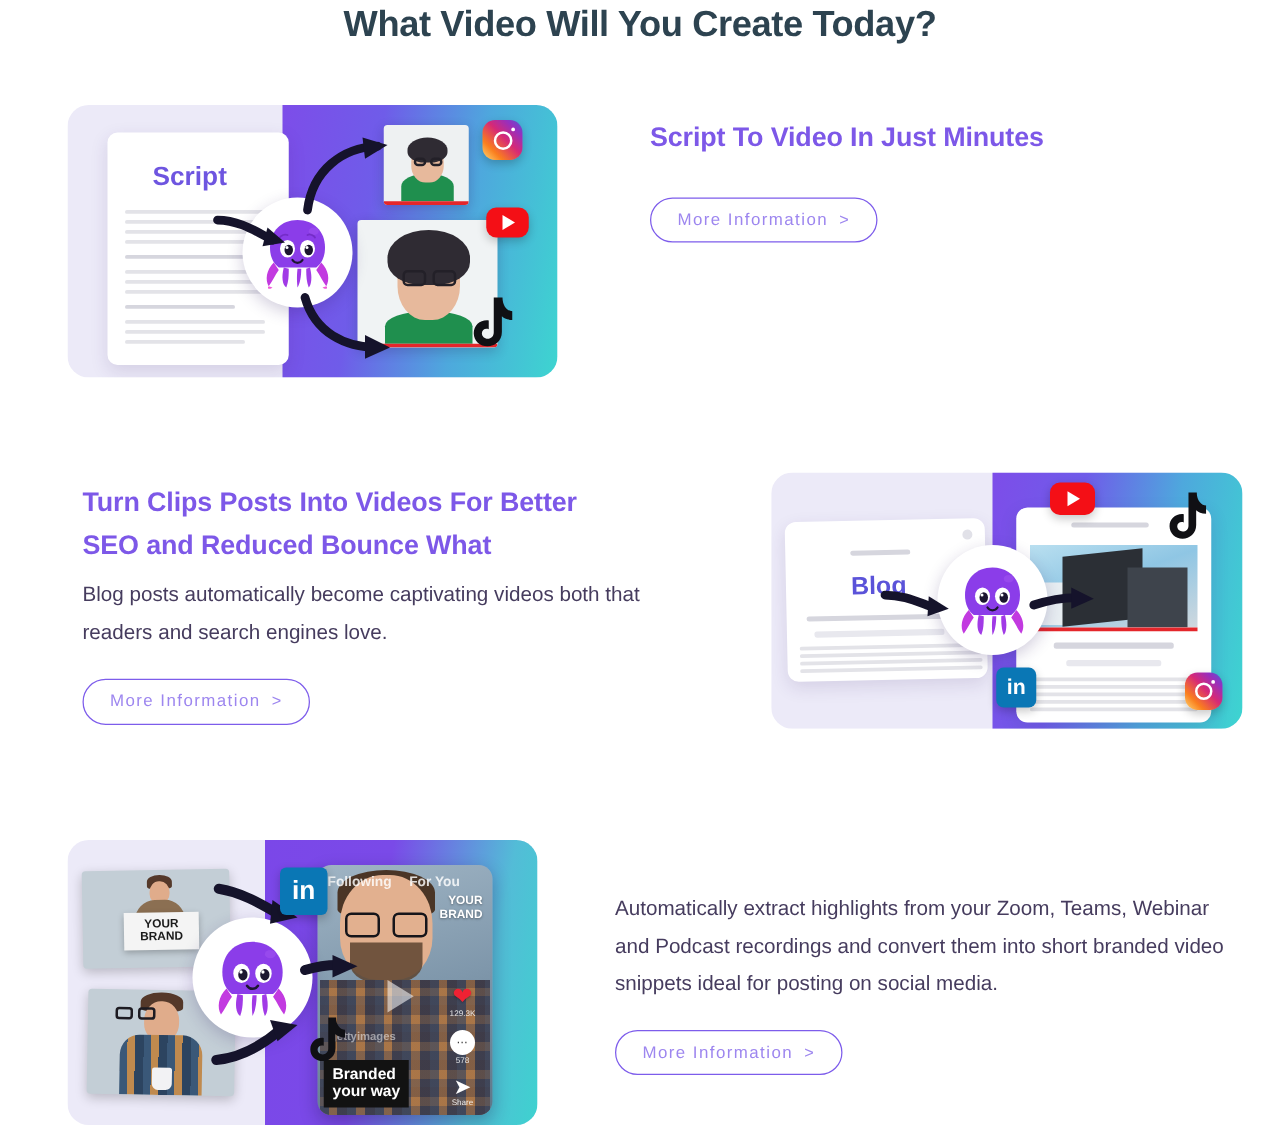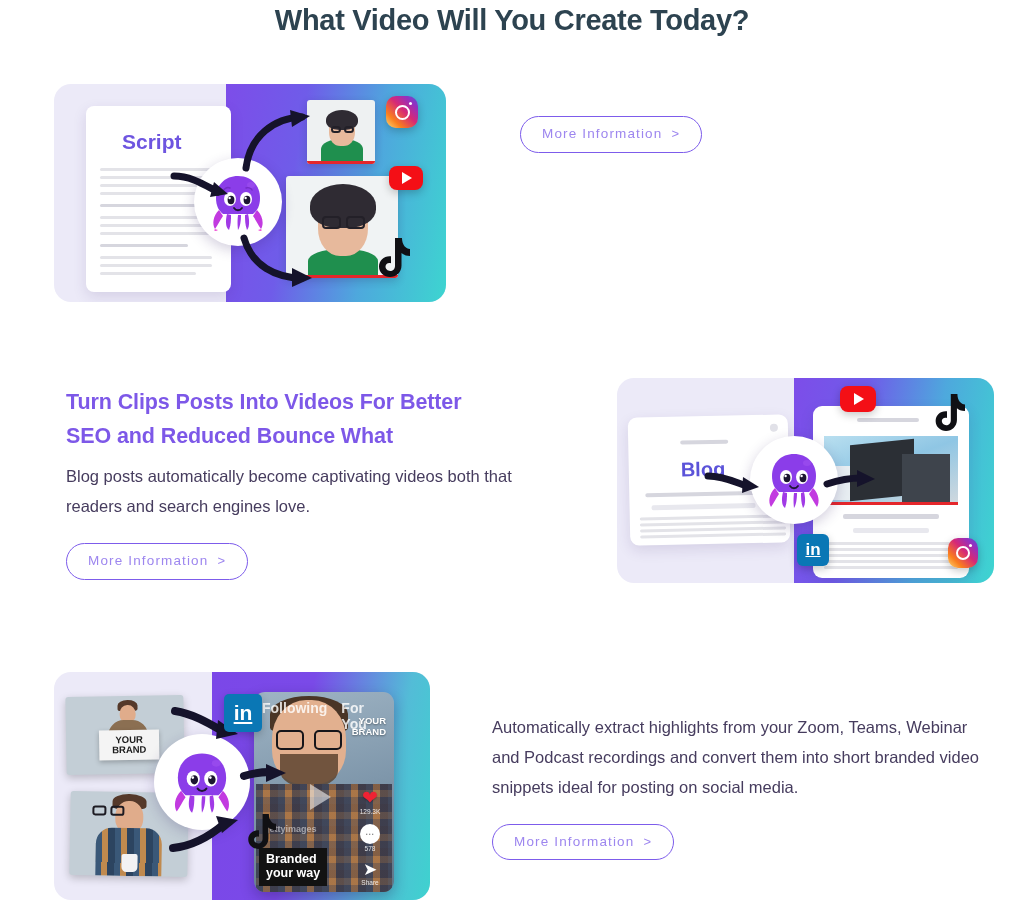--- a/index.html
+++ b/index.html
@@ -152,21 +152,21 @@
   .photo .red-bar { position: absolute; left:0; right:0; bottom:0; height:3px; background:#e4262b; }
   .photo .hair { position:absolute; border-radius: 50% 50% 42% 42%; background:#2f2b33; }
   .photo .skin { position:absolute; border-radius:46% 46% 44% 44%; background:#e7b99c; }
   .photo .shirt{ position:absolute; bottom:3px; border-radius:46% 46% 0 0; background:#1f8f4e; }
   .photo .glass{ position:absolute; border:2px solid #232028; border-radius:4px; }
 
   #ph1 { left: 253px; top: 16px; width: 68px; height: 64px; background:#eef1f2; }
   #ph2 { left: 232px; top: 92px; width: 112px; height: 102px; background:#f0f3f4; }
 
   
-  .social { position: absolute; z-index: 8; text-decoration: underline; }
+  .social { position: absolute; z-index: 8; }
   .ig {
     border-radius: 10px;
     background: linear-gradient(45deg,#feda75 0%,#fa7e1e 25%,#d62976 55%,#962fbf 80%,#4f5bd5 100%);
     display:flex; align-items:center; justify-content:center;
     box-shadow:0 3px 8px rgba(0,0,0,0.22);
   }
   .ig .ring { border:2px solid #fff; border-radius:50%; }
   .ig .dot  { position:absolute; background:#fff; border-radius:50%; }
   .yt {
     background:#f40f16; border-radius:8px;
@@ -235,21 +235,21 @@
   #phone .man-beard{ position:absolute; left:26px; top:62px; width:58px; height:34px; border-radius:0 0 50% 50%; background:#5d4430; opacity:.85; }
   #phone .shirt-plaid {
     position:absolute; left:2px; top:92px; width:136px; height:108px;
     background:
       repeating-linear-gradient(90deg, rgba(40,60,95,.55) 0 7px, rgba(190,120,60,.38) 7px 14px, rgba(30,40,70,.5) 14px 22px),
       repeating-linear-gradient(0deg, rgba(40,60,95,.45) 0 7px, rgba(200,140,80,.3) 7px 14px, rgba(30,40,70,.4) 14px 22px),
       #8a6a4e;
   }
   #phone .tabs {
     position:absolute; top:8px; left:8px; right:8px;
-    display:flex; gap:14px; font-size:14px; color:rgba(255,255,255,.82); font-weight:600;justify-content:flex-end;
+    display:flex; gap:14px; font-size:11px; color:rgba(255,255,255,.82); font-weight:600;
   }
   #phone .wm {
     position:absolute; right:8px; top:24px; text-align:right;
     font-size:9.5px; font-weight:700; color:#ffffff; line-height:1.12;
     text-shadow:0 1px 2px rgba(0,0,0,.4);
   }
   #phone .play-tri {
     position:absolute; left:56px; top:92px; width:0;height:0;
     border-style:solid; border-width:13px 0 13px 21px;
     border-color:transparent transparent transparent rgba(255,255,255,.55);
@@ -369,20 +369,21 @@
         </div>
         <div class="social tt" style="left:318px; top:152px;">
           <svg width="38" height="42" viewBox="0 0 38 42">
             <path d="M23 2 L30 2 C30 9 34 13 38 13 L38 20 C34 20 31 18.5 29.5 17 L29.5 29.5 C29.5 36.5 24 41 18 41 C12 41 7 36.5 7 30.5 C7 24 12.5 19.5 19 20.3 L19 27.3 C16 26.3 13.5 28 13.5 30.6 C13.5 33 15.6 35 18.2 35 C20.8 35 23 33 23 30 Z" fill="#101014"></path>
           </svg>
         </div>
       </div>
     </div>
 
     <div class="text-col">
+      <div class="feature-title">Script To Video In Just Minutes</div>
       <button class="more-btn">
         <span>More Information</span>
         <span class="chev">&gt;</span>
       </button>
     </div>
   </div>
 
   <div class="feature-row" id="row-2">
 
     <div class="text-col">

